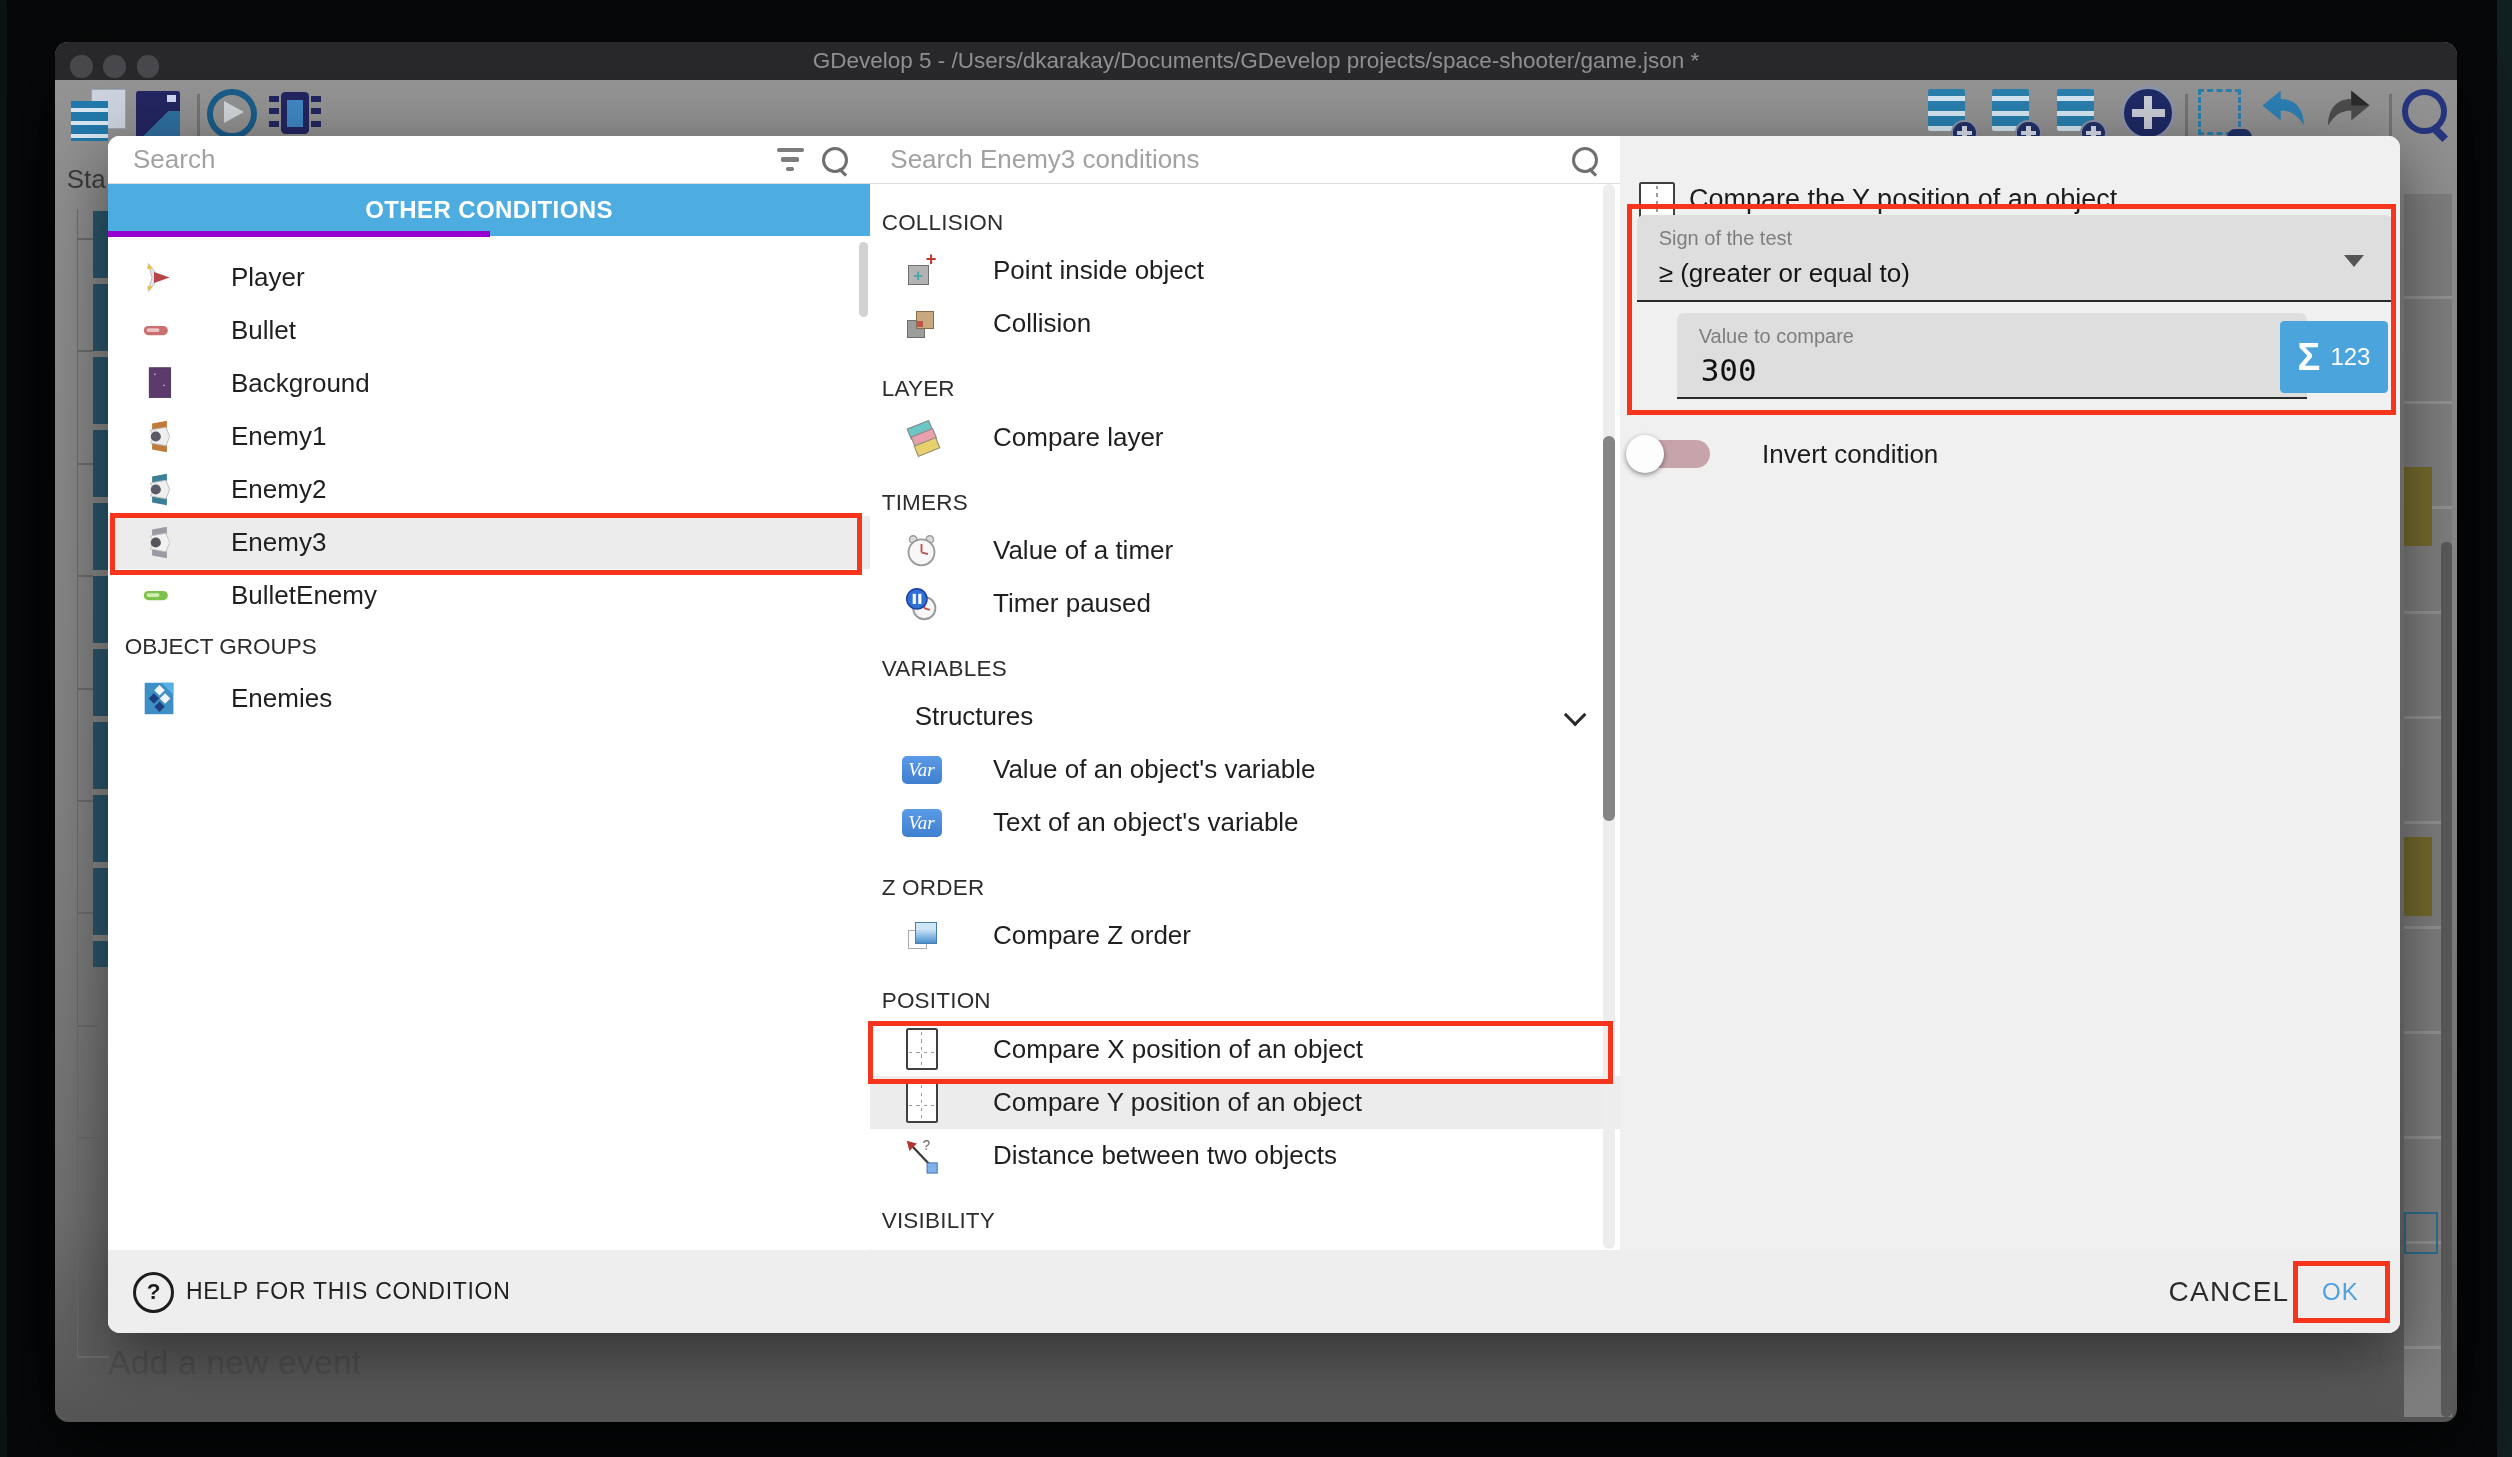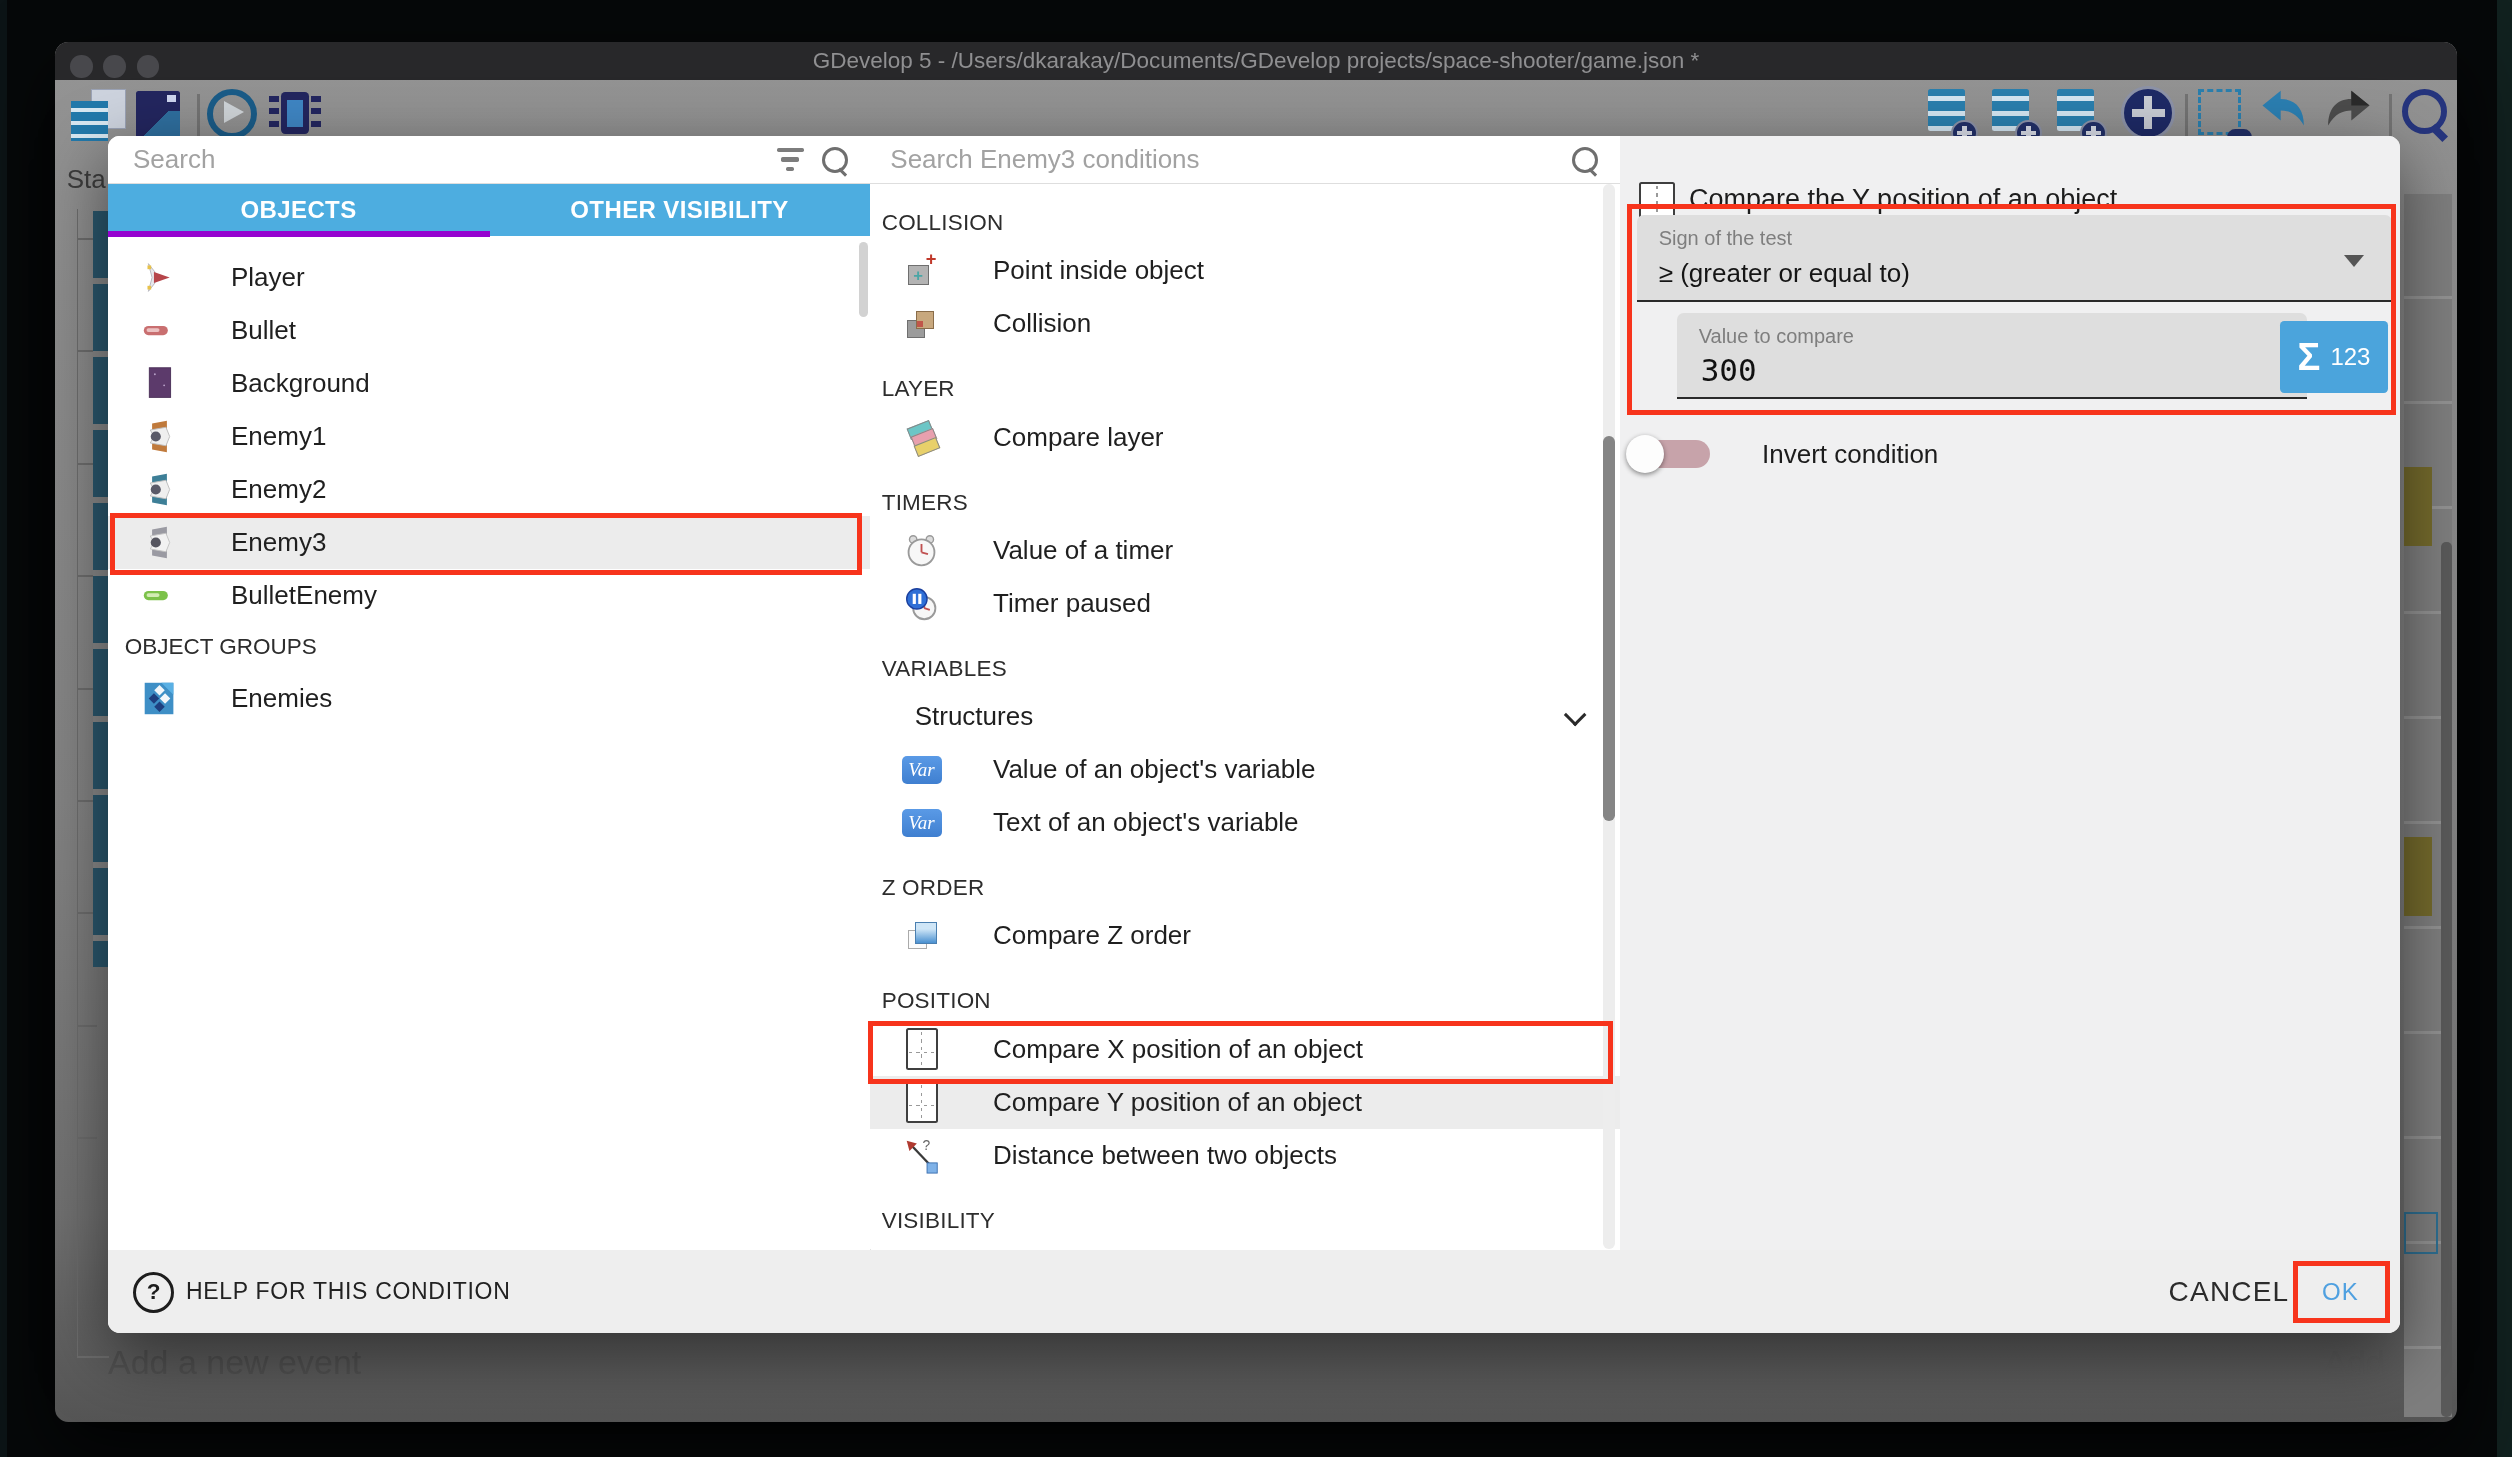--- a/index.html
+++ b/index.html
@@ -254,22 +254,21 @@
   <div class="search-row" style="left:0;width:762px;padding-left:23px;box-sizing:border-box;">
     <input class="search-input" placeholder="Search" style="">
     <span class="filter-icon">
         <i style="width:27px;"></i>
         <i style="width:17.5px;"></i>
         <i style="width:8.3px;"></i>
       </span>
     <span class="mag-sm"></span>
   </div>
   <div class="tabbar">
-    <div class="tab">OBJECTS</div>
-    <div class="tab">OTHER VISIBILITY</div>
+    <div class="tab">OTHER CONDITIONS</div>
   </div>
   <div class="tab-underline"></div>
 
   <div class="llist">
     <div class="row">
       <span class="ic">
         <svg width="37" height="37" viewBox="0 0 40 40">
             <path d="M8 5 L15 14 L15 26 L8 35 L12 20 Z" fill="#e8e8ec" stroke="#b4b4bc" stroke-width="1"></path>
             <path d="M14 14 L31 20 L14 26 Z" fill="#b6454a"></path>
             <rect x="7" y="7" width="4" height="4" fill="#e8c24a"></rect>

